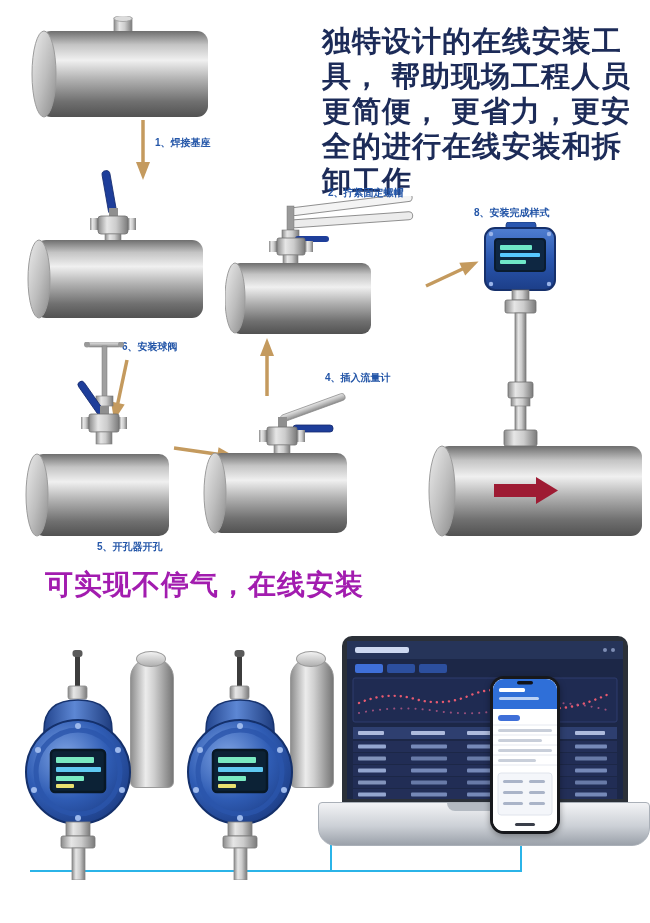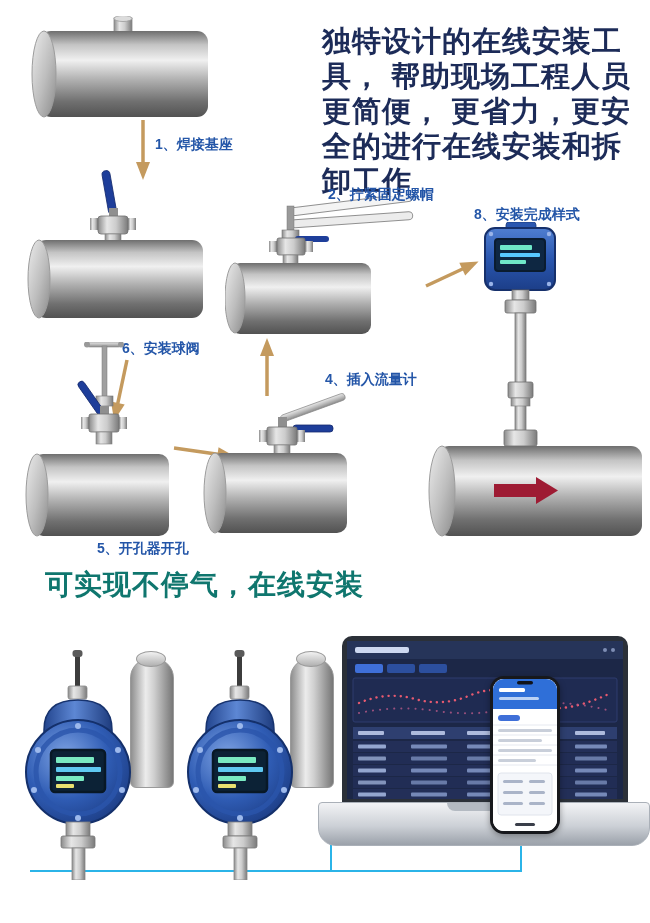--- a/index.html
+++ b/index.html
@@ -1,22 +1,22 @@
 <!DOCTYPE html>
 <html><head>
 <meta charset="utf-8">
 <style>
   html,body{margin:0;padding:0;background:#fff;}
   .page{position:relative;width:650px;height:923px;background:#fff;overflow:hidden;
         font-family:"Liberation Sans","DejaVu Sans",sans-serif;}
   .abs{position:absolute;}
   .intro{position:absolute;left:322px;top:24px;width:326px;font-size:29px;line-height:35px;
          font-weight:bold;color:#1c2b58;letter-spacing:1px;}
-  .step-label{position:absolute;font-size:14px;font-weight:bold;color:#2456a8;white-space:nowrap;text-align:right;}
-  .caption{position:absolute;font-size:28px;font-weight:bold;color:#0f766e;white-space:nowrap;letter-spacing:1px;}
+  .step-label{position:absolute;font-size:10px;font-weight:bold;color:#2456a8;white-space:nowrap;text-align:right;}
+  .caption{position:absolute;font-size:28px;font-weight:bold;color:#a21caf;white-space:nowrap;letter-spacing:1px;}
   .wire{position:absolute;background:#2bb4e8;}
   .cylinder{position:absolute;width:42px;height:128px;border-radius:20px 20px 6px 6px;
     background:linear-gradient(to right,#8f8f8f,#ececec 35%,#cfcfcf 55%,#8a8a8a 90%,#777);
     border:1px solid #9a9a9a;}
   .cylinder::before{content:"";position:absolute;left:5px;top:-8px;width:28px;height:14px;
     border-radius:50%;background:linear-gradient(#f2f2f2,#b0b0b0);border:1px solid #9a9a9a;}
   .laptop-screen{position:absolute;left:342px;top:636px;width:286px;height:168px;background:#2b3038;
     border-radius:10px 10px 0 0;padding:5px;box-sizing:border-box;}
   .laptop-base{position:absolute;left:318px;top:802px;width:332px;height:44px;
     background:linear-gradient(#f2f3f5,#ccd0d6 55%,#9ba1aa);border-radius:4px 4px 18px 18px;

